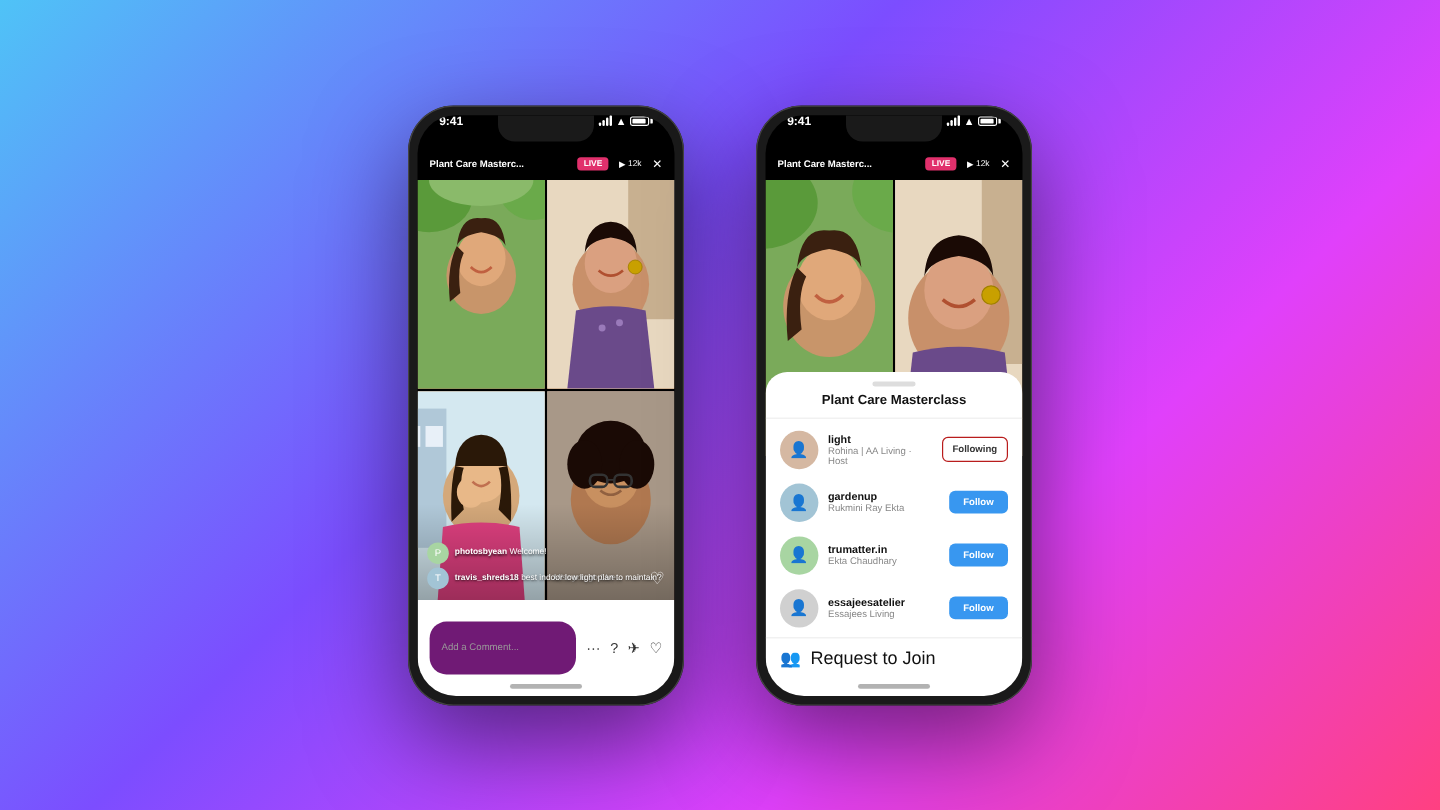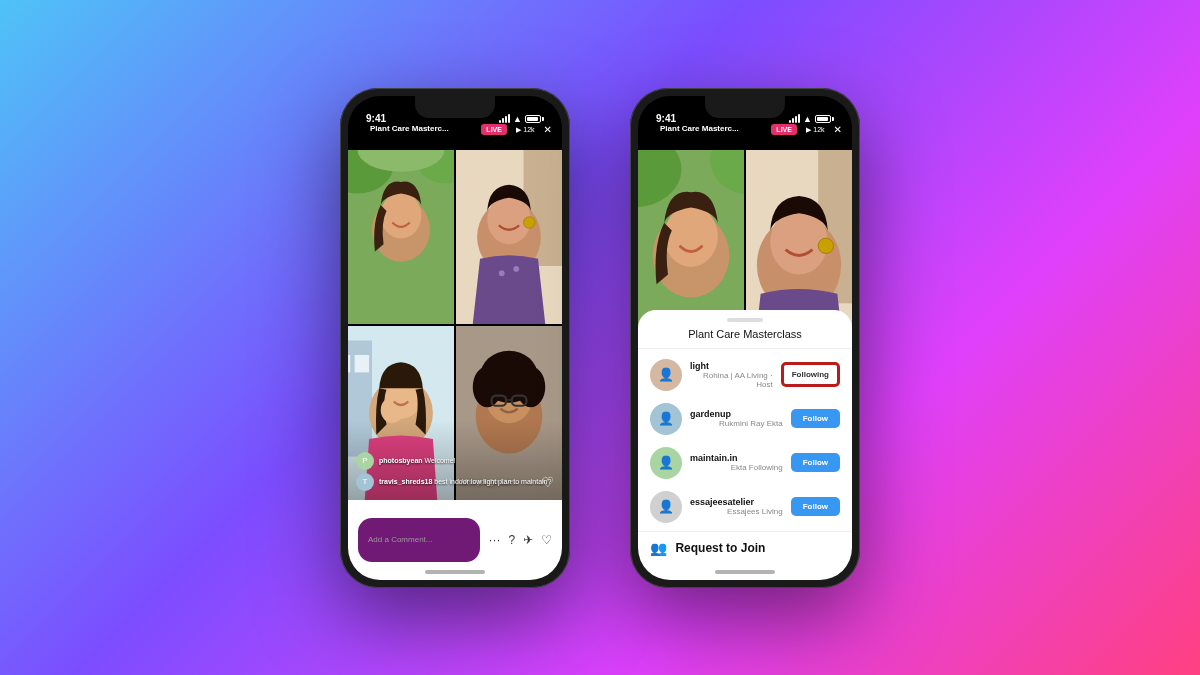--- a/index.html
+++ b/index.html
@@ -48,41 +48,41 @@
     }
 
     
     .status-bar {
       position: absolute;
       top: 0;
       left: 0;
       right: 0;
       height: 28px;
       display: flex;
-      align-items: flex-end;
+      align-items: flex-start;
       justify-content: space-between;
       padding: 0 18px;
       z-index: 15;
       color: #fff;
       font-size: 9px;
       font-weight: 600;
     }
     .status-time { font-size: 10px; font-weight: 700; }
     .status-icons { display: flex; align-items: center; gap: 3px; }
 
     
     .live-header {
       position: absolute;
       top: 28px;
-      left: 12px;
+      left: 0;
       right: 0;
       height: 26px;
       background: rgba(0,0,0,0.7);
       display: flex;
-      align-items: flex-start;
+      align-items: center;
       padding: 0 10px;
       z-index: 15;
       gap: 4px;
     }
     .live-title {
       color: #fff;
       font-size: 8px;
       font-weight: 600;
       flex: 1;
       white-space: nowrap;
@@ -253,21 +253,21 @@
     .modal-handle {
       width: 36px;
       height: 4px;
       background: #ddd;
       border-radius: 2px;
       margin: 8px auto 6px;
     }
     .modal-title {
       text-align: center;
       font-size: 11px;
-      font-weight: 400;
+      font-weight: 700;
       color: #111;
       margin-bottom: 8px;
     }
     .modal-divider {
       height: 1px;
       background: #eee;
       margin: 0 0 4px;
     }
 
     
@@ -293,36 +293,35 @@
       flex: 1;
     }
     .user-name {
       font-size: 9px;
       font-weight: 700;
       color: #111;
     }
     .user-sub {
       font-size: 8px;
       color: #888;
-      text-align: right;
     }
     .follow-btn {
       background: #3897f0;
       color: #fff;
       border: none;
       border-radius: 5px;
       font-size: 8px;
       font-weight: 700;
       padding: 5px 12px;
       cursor: pointer;
     }
     .following-btn {
       background: transparent;
       color: #333;
-      border: 3px solid #b91c1c;
+      border: 1px solid #b91c1c;
       border-radius: 5px;
       font-size: 8px;
       font-weight: 700;
       padding: 5px 8px;
       cursor: pointer;
     }
 
     
     .request-row {
       display: flex;
@@ -330,22 +329,22 @@
       padding: 8px 12px;
       gap: 8px;
       border-top: 1px solid #eee;
       margin-top: 2px;
     }
     .request-icon {
       font-size: 14px;
       color: #333;
     }
     .request-text {
-      font-size: 12px;
-      font-weight: 700;
+      font-size: 15px;
+      font-weight: 400;
       color: #111;
     }
 
     
     .av-green { background: #a8d5a2; }
     .av-blue { background: #a2c4d5; }
     .av-peach { background: #d5b8a2; }
     .av-gray { background: #d0d0d0; }
 
     
@@ -653,22 +652,22 @@
         <div class="user-info">
           <div class="user-name">gardenup</div>
           <div class="user-sub">Rukmini Ray Ekta</div>
         </div>
         <button class="follow-btn">Follow</button>
       </div>
 
       <div class="user-row">
         <div class="user-avatar av-green">👤</div>
         <div class="user-info">
-          <div class="user-name">maintain.in</div>
-          <div class="user-sub">Ekta Following</div>
+          <div class="user-name">trumatter.in</div>
+          <div class="user-sub">Ekta Chaudhary</div>
         </div>
         <button class="follow-btn">Follow</button>
       </div>
 
       <div class="user-row">
         <div class="user-avatar av-gray">👤</div>
         <div class="user-info">
           <div class="user-name">essajeesatelier</div>
           <div class="user-sub">Essajees Living</div>
         </div>

